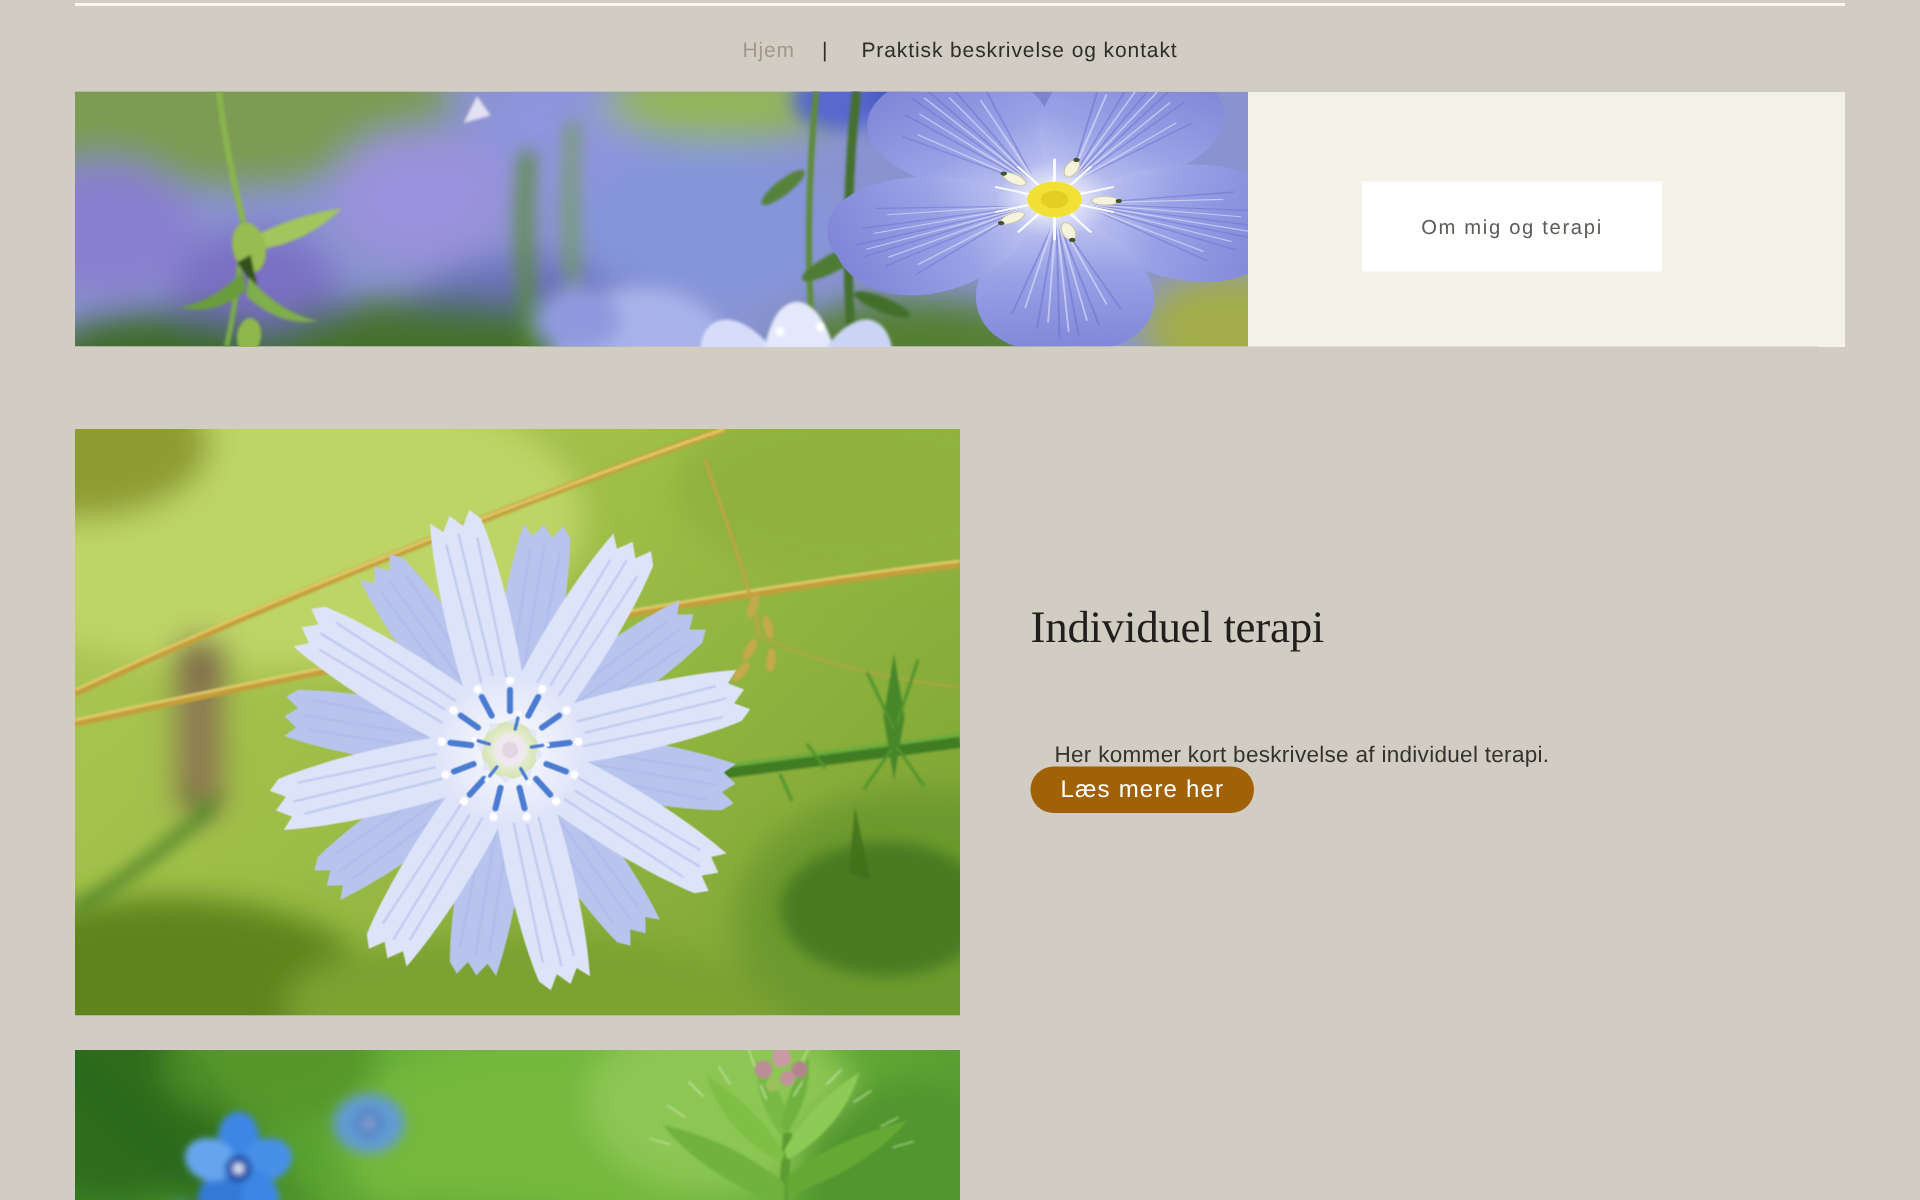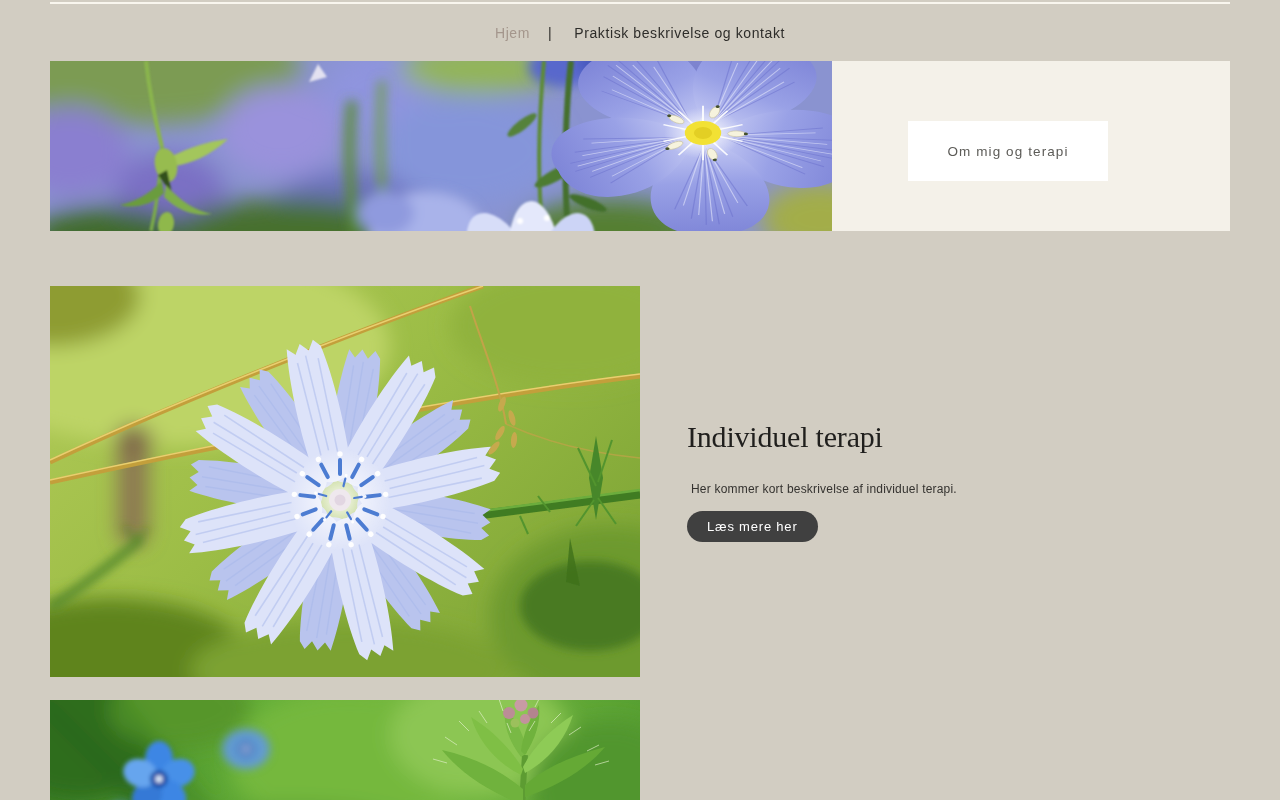--- a/index.html
+++ b/index.html
@@ -15,25 +15,25 @@
   #nav .sep{margin:0 22px 0 18px;color:#2e2d2a;font-weight:400;}
   #nav .current{color:#2e2d2a;cursor:pointer;}
 
   #hero-img{left:50px;top:61px;width:782px;height:170px;overflow:hidden;}
   #hero-panel{left:832px;top:61px;width:398px;height:170px;background:#f4f1e9;}
   #hero-btn{position:absolute;left:76px;top:60px;width:200px;height:60px;background:#ffffff;
             border:0;font-family:"Liberation Sans",sans-serif;font-size:13.5px;color:#5c5b57;
             letter-spacing:1.1px;cursor:pointer;}
 
   #s2-img{left:50px;top:286px;width:590px;height:391px;overflow:hidden;}
-  #s2-title{left:687px;top:419px;margin:0;font-family:"Liberation Serif","DejaVu Serif",serif;
+  #s2-title{left:687px;top:401px;margin:0;font-family:"Liberation Serif","DejaVu Serif",serif;
             font-size:30px;font-weight:500;color:#201f1d;letter-spacing:-0.2px;line-height:1.2;}
-  #s2-desc{left:687px;top:477px;margin:4px;font-size:12px;color:#34322f;letter-spacing:0.2px;line-height:1.4;text-align:center;}
+  #s2-desc{left:687px;top:477px;margin:16px;font-size:15px;color:#34322f;letter-spacing:0.2px;line-height:1.4;text-align:center;}
   #s2-btn{position:absolute;left:687px;top:511px;height:31px;padding:0 20px;border:0;border-radius:16px;
-          background:#404040;color:#ffffff;font-family:"Liberation Sans",sans-serif;font-size:13px;
+          background:#a16207;color:#ffffff;font-family:"Liberation Sans",sans-serif;font-size:16px;
           letter-spacing:0.8px;cursor:pointer;}
 
   #bottom-img{left:50px;top:700px;width:590px;height:160px;overflow:hidden;}
   svg{display:block;}
 </style>
 </head>
 <body>
 
 <div id="page">
 

